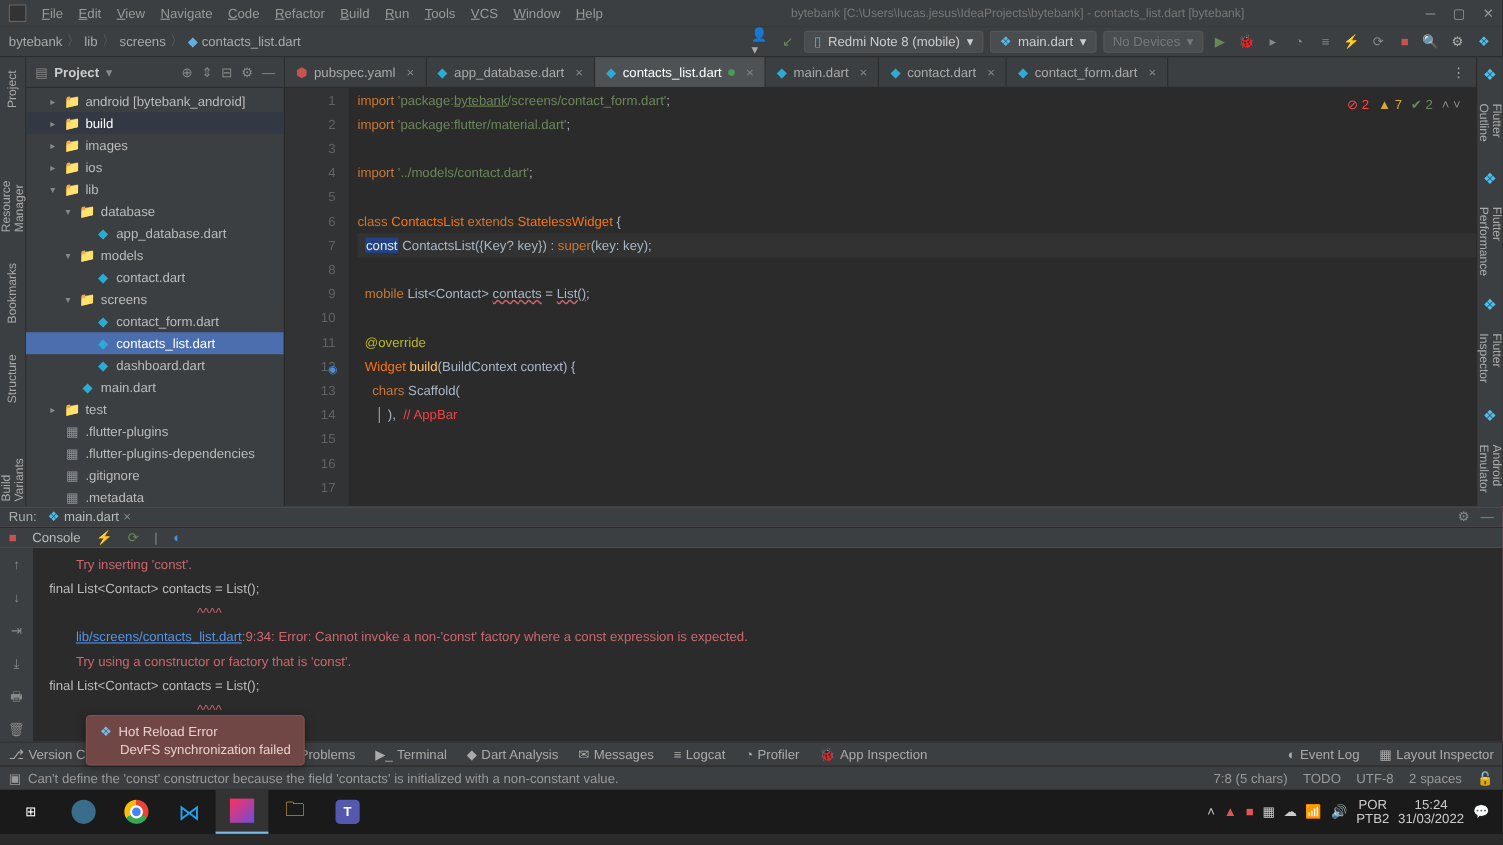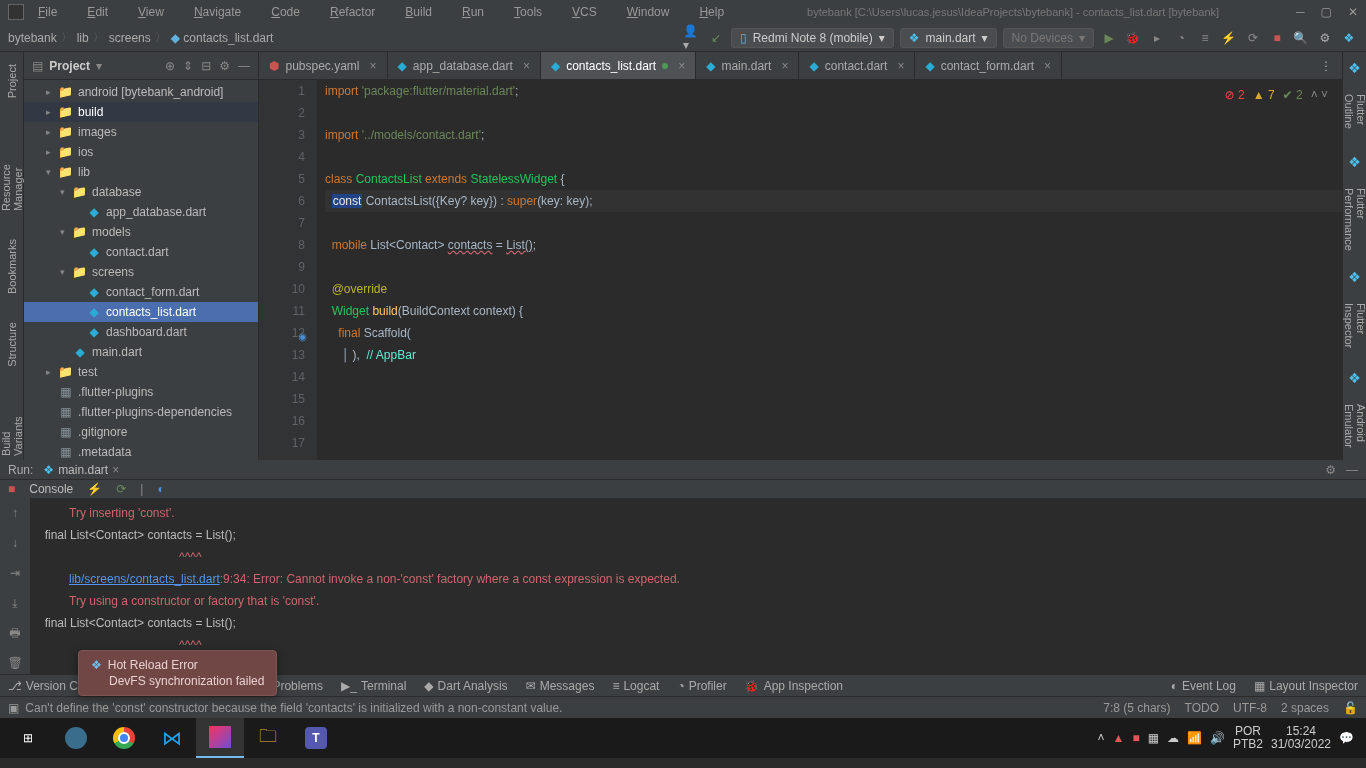--- a/index.html
+++ b/index.html
@@ -1,20 +1,20 @@
 <!DOCTYPE html>
 <html><head>
 <meta charset="utf-8">
 <style>
 * { margin: 0; padding: 0; box-sizing: border-box; font-family: 'Segoe UI', sans-serif; font-size: 12px; }
 body { background: #2b2b2b; color: #bbb; overflow: hidden; width: 1366px; height: 768px; position: relative; }
 
 .title-bar { height: 24px; background: #3c3f41; display: flex; align-items: center; padding: 0 8px; color: #999; }
 .title-bar .app-icon { width: 16px; height: 16px; background: #333; margin-right: 8px; border: 1px solid #666; }
-.title-bar .menus { display: flex; gap: 18px; }
+.title-bar .menus { display: flex; gap: 2px; }
 .title-bar .menus span { padding: 2px 6px; cursor: pointer; }
 .title-bar .menus span u { text-decoration: underline; }
 .title-bar .wintitle { flex: 1; text-align: center; color: #777; font-size: 11px; }
 .title-bar .winbtns { display: flex; gap: 16px; color: #999; }
 
 .toolbar { height: 28px; background: #3c3f41; border-bottom: 1px solid #2b2b2b; display: flex; align-items: center; padding: 0 8px; }
 .breadcrumb { display: flex; align-items: center; gap: 4px; color: #aaa; }
 .breadcrumb .sep { color: #666; }
 .breadcrumb .fileicon { color: #62b0df; }
 .toolbar .spacer { flex: 1; }
@@ -53,22 +53,22 @@
 .gutter { width: 58px; background: #313335; color: #606366; text-align: right; padding: 0 12px 0 0; }
 .gutter div { height: 22px; position: relative; }
 .gutter .gutter-icon { position: absolute; right: -2px; top: 4px; font-size: 10px; }
 .code-lines { flex: 1; padding-left: 8px; color: #a9b7c6; }
 .code-lines .line { height: 22px; white-space: pre; }
 .line.current { background: #323232; }
 .kw { color: #cc7832; }
 .str { color: #6a8759; }
 .fn { color: #ffc66d; }
 .annot { color: #bbb529; }
-.comment { color: #5eead4; }
-.cls { color: #22c55e; }
+.comment { color: #ef4444; }
+.cls { color: #f97316; }
 .sel-const { background: #214283; color: #e8e8e8; padding: 0 1px; }
 .code-badges { position: absolute; right: 14px; top: 4px; display: flex; gap: 8px; font-size: 11px; align-items: center; }
 .badge-err { color: #f44; }
 .badge-warn { color: #d9a82e; }
 .badge-weak { color: #6a8759; }
 
 .right-sidebar { width: 24px; background: #3c3f41; border-left: 1px solid #2b2b2b; display: flex; flex-direction: column; align-items: center; padding-top: 8px; gap: 14px; }
 .right-sidebar .vtab { writing-mode: vertical-rl; color: #aaa; font-size: 11px; padding: 4px 2px; cursor: pointer; }
 .right-sidebar .flutter-icon { color: #4bc0f0; font-size: 14px; }
 
@@ -362,32 +362,33 @@
           <div>10</div>
           <div>11</div>
           <div>12<span class="gutter-icon" style="color:#4890d8">◉</span></div>
           <div>13</div>
           <div>14</div>
           <div>15</div>
           <div>16</div>
           <div>17</div>
         </div>
       <div class="code-lines" id="clines">
+          <div class="line"><span class="kw">import</span> <span class="str">'package:<u>bytebank</u>/screens/contact_form.dart'</span>;</div>
           <div class="line"><span class="kw">import</span> <span class="str">'package:flutter/material.dart'</span>;</div>
           <div class="line">&nbsp;</div>
           <div class="line"><span class="kw">import</span> <span class="str">'../models/contact.dart'</span>;</div>
           <div class="line">&nbsp;</div>
           <div class="line"><span class="kw">class</span> <span class="cls">ContactsList</span> <span class="kw">extends</span> <span class="cls">StatelessWidget</span> {</div>
           <div class="line current">  <span class="sel-const">const</span> ContactsList({Key? key}) : <span class="kw">super</span>(key: key);</div>
           <div class="line">&nbsp;</div>
           <div class="line">  <span class="kw">mobile</span> List&lt;Contact&gt; <span style="text-decoration:underline wavy #cc666e">contacts</span> = <span style="text-decoration:underline wavy #cc666e">List()</span>;</div>
           <div class="line">&nbsp;</div>
           <div class="line">  <span class="annot">@override</span></div>
           <div class="line">  <span class="cls">Widget</span> <span class="fn">build</span>(BuildContext context) {</div>
-          <div class="line">    <span class="kw">final</span> Scaffold(</div>
+          <div class="line">    <span class="kw">chars</span> Scaffold(</div>
           <div class="line">     │ ),  <span class="comment">// AppBar</span></div>
         </div>
       <div class="code-badges">
         <span class="badge-err">⊘ <span>2</span></span>
         <span class="badge-warn">▲ <span>7</span></span>
         <span class="badge-weak">✔ <span>2</span></span>
         <span style="color:#888">˄ ˅</span>
       </div>
     </div>
   </div>

